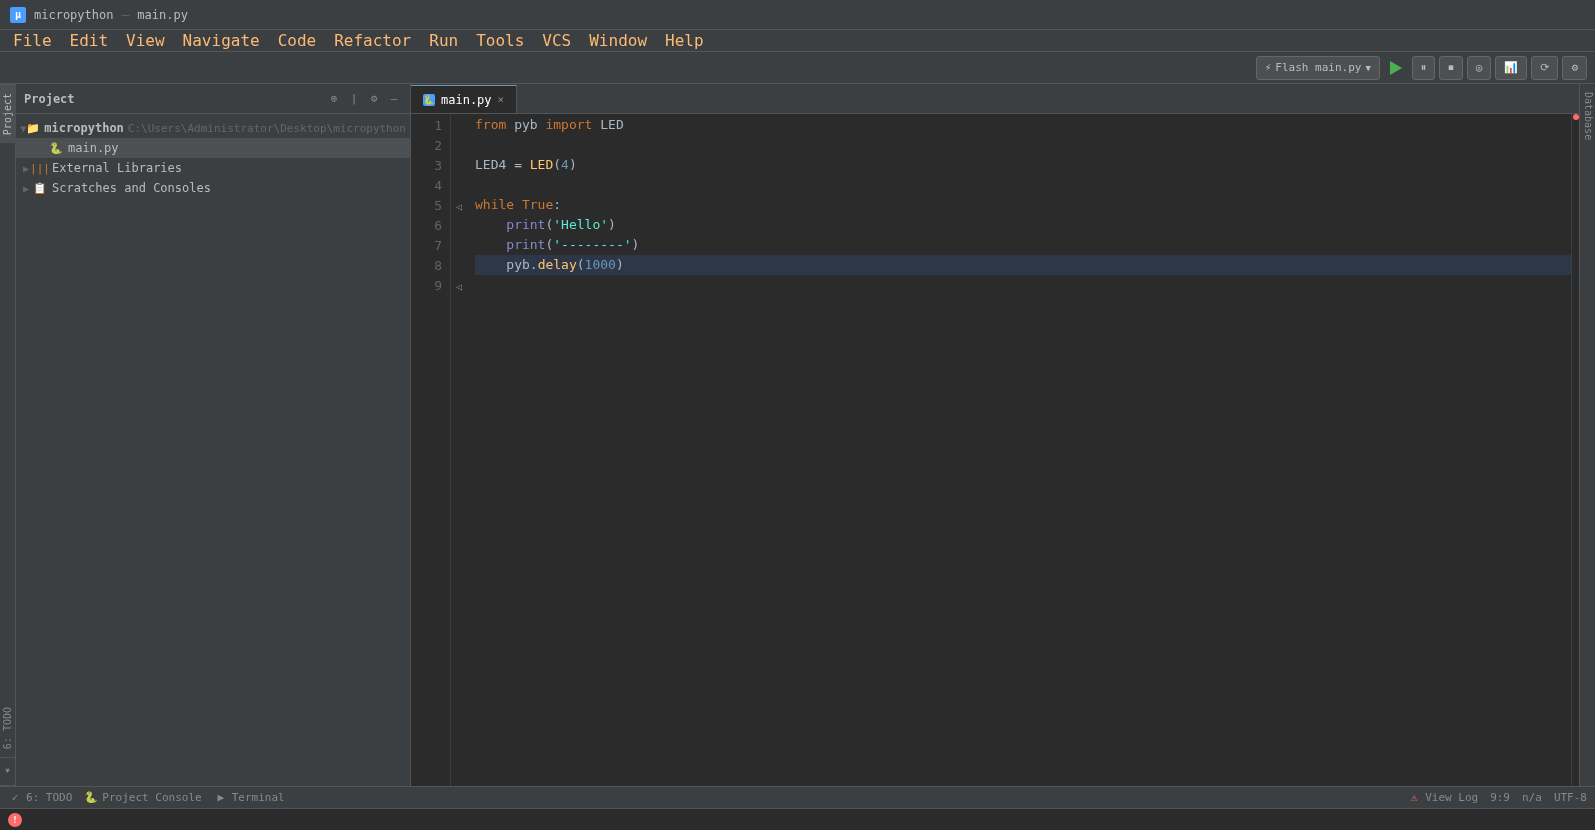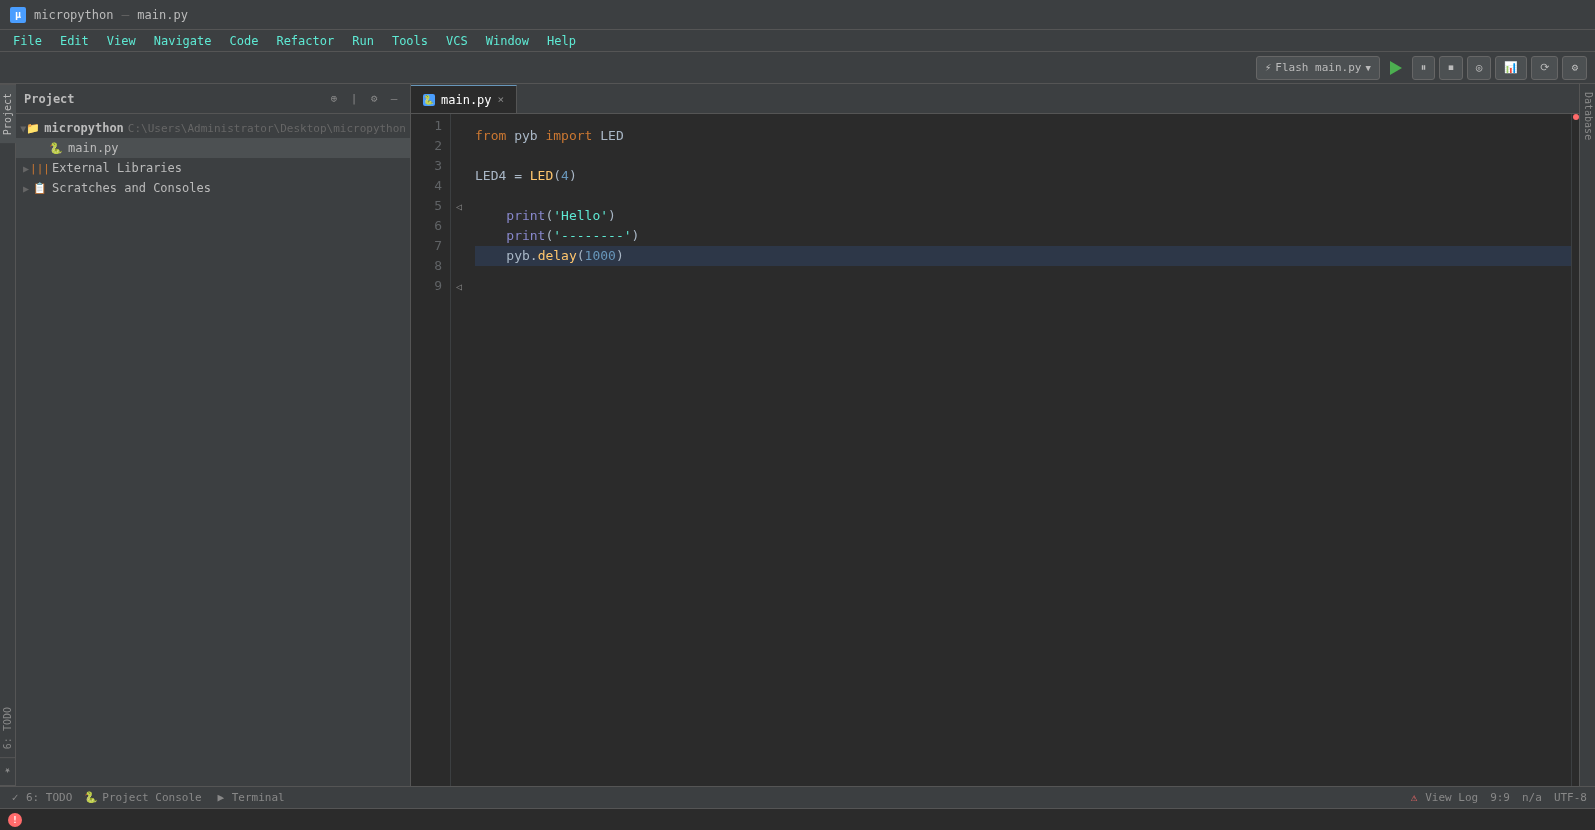--- a/index.html
+++ b/index.html
@@ -47,22 +47,22 @@
       height: 22px;
       display: flex;
       align-items: center;
       padding: 0 5px;
       gap: 2px;
       border-bottom: 1px solid #555;
       flex-shrink: 0;
     }
     .menu-item {
       padding: 2px 8px;
-      color: #5eead4;
-      font-size: 12px;
+      color: #fdba74;
+      font-size: 16px;
       cursor: pointer;
       border-radius: 3px;
     }
 
     
     .main-layout {
       display: flex;
       flex: 1;
       overflow: hidden;
     }
@@ -214,21 +214,21 @@
       flex-shrink: 0;
       padding-top: 2px;
     }
     .gutter-marker {
       height: 20px;
       display: flex; align-items: center; justify-content: center;
       font-size: 10px;
     }
     .code-content {
       flex: 1;
-      padding: 12px 8px;
+      padding: 1px 8px;
       overflow: auto;
       line-height: 20px;
       font-size: 13px;
     }
     .code-line {
       height: 20px;
       white-space: pre;
       display: flex;
       align-items: center;
     }
@@ -514,20 +514,23 @@
         </div>
 
         <div class="code-line">&nbsp;</div>
 
         <div class="code-line">
           <span class="normal">LED4 = </span><span class="fn">LED</span><span class="normal">(</span><span class="num">4</span><span class="normal">)</span>
         </div>
 
         <div class="code-line">&nbsp;</div>
 
+        <div class="code-line">
+          <span class="kw">while</span><span class="normal"> </span><span class="kw2">True</span><span class="normal">:</span>
+        </div>
 
 
         <div class="code-line">
           <span class="normal">    </span><span class="builtin">print</span><span class="normal">(</span><span class="str">'Hello'</span><span class="normal">)</span>
         </div>
 
         <div class="code-line">
           <span class="normal">    </span><span class="builtin">print</span><span class="normal">(</span><span class="str">'--------'</span><span class="normal">)</span>
         </div>
 

